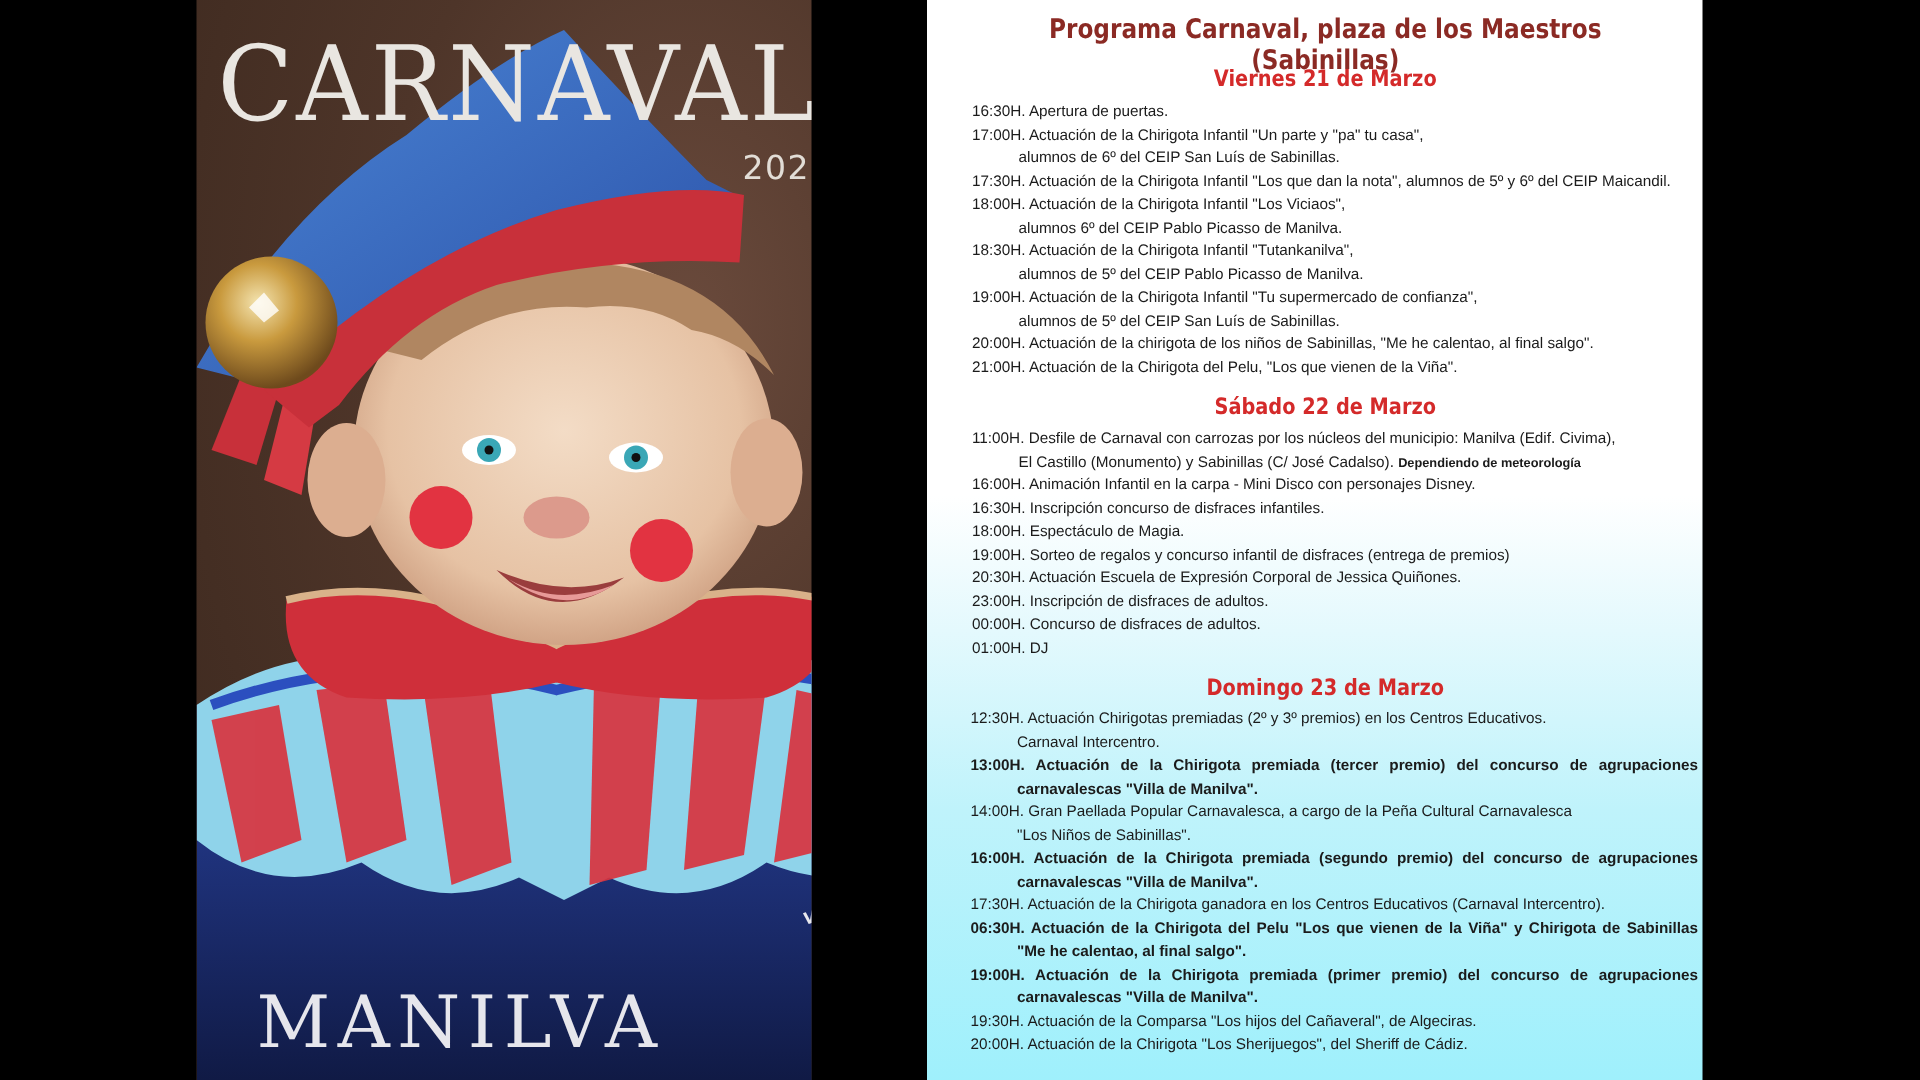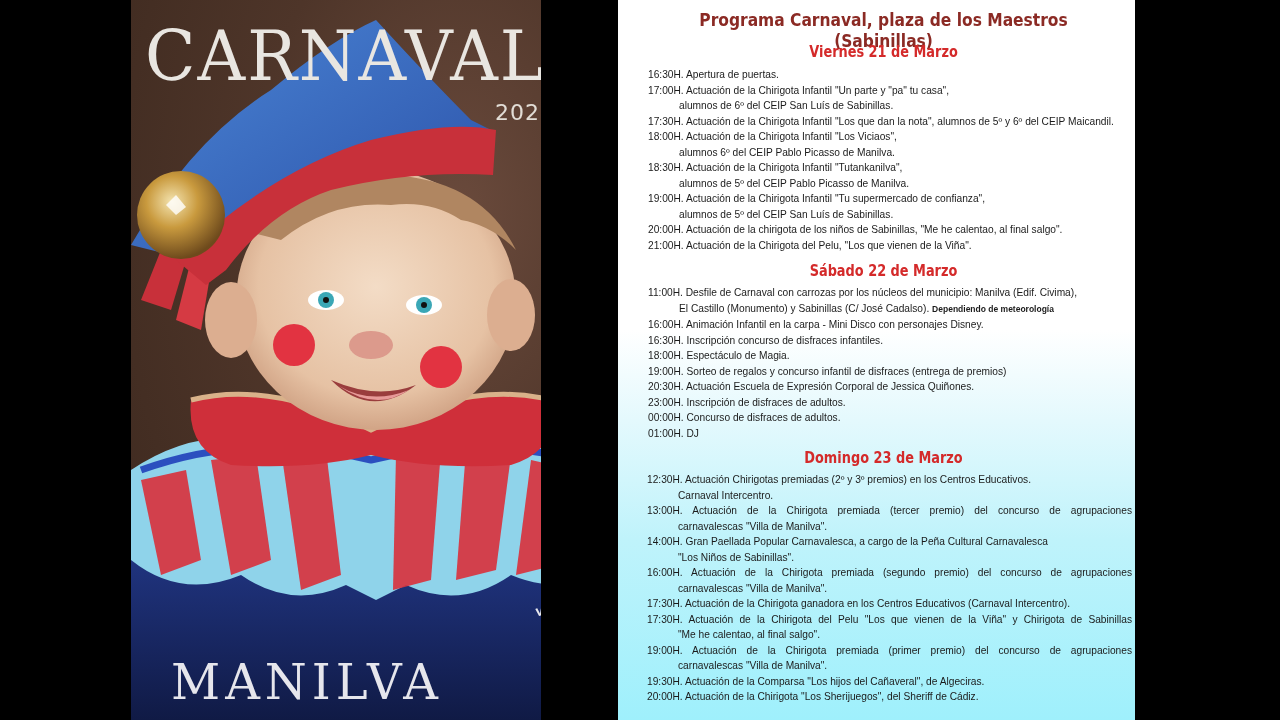--- a/index.html
+++ b/index.html
@@ -44,21 +44,21 @@
       letter-spacing: 0px; transform: scaleX(0.86); transform-origin: center;
     }
     .day {
       position: absolute; left: 0; width: 531px; text-align: center;
       color: #d42a2a; font-family: "DejaVu Sans", sans-serif; font-size: 15px; font-weight: bold;
       transform: scaleX(0.86); transform-origin: center;
     }
     .events { position: absolute; left: 30px; width: 488px; }
     .ev { font-size: 10.2px; line-height: 15.5px; white-space: nowrap; }
     .ev .cont { display: block; padding-left: 31px; }
-    .ev.just { white-space: normal; text-align: justify; text-align-last: left; }
+    .ev.just { white-space: normal; text-align: justify; text-align-last: left; font-weight: bold; }
     .ev.just .first { display: block; text-align: justify; text-align-last: justify; }
     .note { font-weight: bold; font-size: 8.5px; }
   </style>
 </head>
 <body>
 
 <div class="poster">
   <svg width="487" height="720" viewBox="0 0 487 720">
     <defs>
       <radialGradient id="skin" cx="50%" cy="45%" r="60%">
@@ -172,21 +172,21 @@
         <span class="first">13:00H. Actuación de la Chirigota premiada (tercer premio) del concurso de agrupaciones</span>
         <span class="cont">carnavalescas "Villa de Manilva".</span>
       </div>
     <div class="ev"><span>14:00H. Gran Paellada Popular Carnavalesca, a cargo de la Peña Cultural Carnavalesca</span><span class="cont">"Los Niños de Sabinillas".</span></div>
     <div class="ev just">
         <span class="first">16:00H. Actuación de la Chirigota premiada (segundo premio) del concurso de agrupaciones</span>
         <span class="cont">carnavalescas "Villa de Manilva".</span>
       </div>
     <div class="ev"><span>17:30H. Actuación de la Chirigota ganadora en los Centros Educativos (Carnaval Intercentro).</span></div>
     <div class="ev just">
-        <span class="first">17:30H. Actuación de la Chirigota del Pelu "Los que vienen de la Viña" y Chirigota de Sabinillas</span>
+        <span class="first">06:30H. Actuación de la Chirigota del Pelu "Los que vienen de la Viña" y Chirigota de Sabinillas</span>
         <span class="cont">"Me he calentao, al final salgo".</span>
       </div>
     <div class="ev just">
         <span class="first">19:00H. Actuación de la Chirigota premiada (primer premio) del concurso de agrupaciones</span>
         <span class="cont">carnavalescas "Villa de Manilva".</span>
       </div>
     <div class="ev"><span>19:30H. Actuación de la Comparsa "Los hijos del Cañaveral", de Algeciras.</span></div>
     <div class="ev"><span>20:00H. Actuación de la Chirigota "Los Sherijuegos", del Sheriff de Cádiz.</span></div>
   </div>
 </div>

